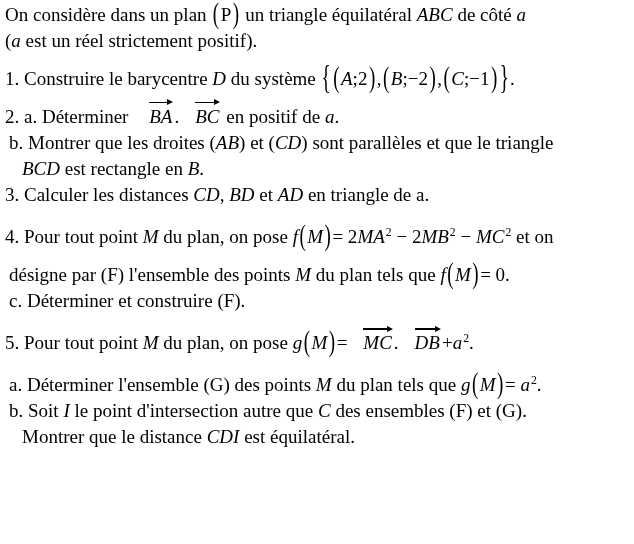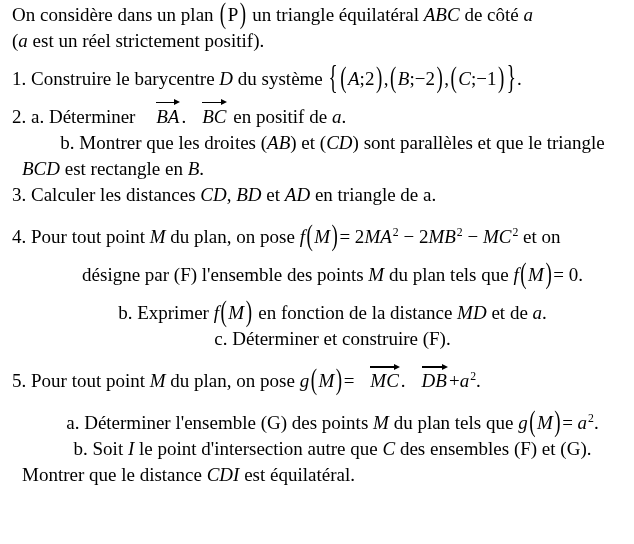--- a/index.html
+++ b/index.html
@@ -10,22 +10,22 @@
   }
   body {
     color: #000000;
     font-family: "Liberation Serif", serif;
     font-size: 19px;
     padding-top: 2px;
     box-sizing: border-box;
   }
   .doc { width: 634px; }
   .line { white-space: nowrap; line-height: 26px; }
-  .indent-0 { padding-left: 12px; }
-  .indent-1 { padding-left: 31px; text-align: center; }
+  .indent-0 { padding-left: 5px; }
+  .indent-1 { padding-left: 9px; }
   .indent-2 { padding-left: 22px; }
   .line + .line { }
   .line.tall { margin-top: 12px; }
   .line.tall:first-child { margin-top: 0; }
   
   .seg-i { font-style: italic; }
   
   .seg-s { font-size: 62%; vertical-align: 0.6em; margin-left: 1px; }
   
   .seg-p {
@@ -70,19 +70,18 @@
 <div class="doc">
     <div class="line indent-0 tall"><span class="seg-t">On considère dans un plan </span><span class="seg-p">(</span><span class="seg-t">P</span><span class="seg-p">)</span><span class="seg-t"> un triangle équilatéral </span><span class="seg-i">ABC</span><span class="seg-t"> de côté </span><span class="seg-i">a</span></div>
     <div class="line indent-0"><span class="seg-t">(</span><span class="seg-i">a</span><span class="seg-t"> est un réel strictement positif).</span></div>
     <div class="line indent-0 tall"><span class="seg-t">1. Construire le barycentre </span><span class="seg-i">D</span><span class="seg-t"> du système </span><span class="seg-b">{</span><span class="seg-p">(</span><span class="seg-i">A</span><span class="seg-t">;2</span><span class="seg-p">)</span><span class="seg-t">,</span><span class="seg-p">(</span><span class="seg-i">B</span><span class="seg-t">;−2</span><span class="seg-p">)</span><span class="seg-t">,</span><span class="seg-p">(</span><span class="seg-i">C</span><span class="seg-t">;−1</span><span class="seg-p">)</span><span class="seg-b">}</span><span class="seg-t">.</span></div>
     <div class="line indent-0 tall"><span class="seg-t">2. a. Déterminer </span><span class="seg-v"><span class="arr"></span><span>BA</span></span><span class="seg-t">.</span><span class="seg-v"><span class="arr"></span><span>BC</span></span><span class="seg-t"> en positif de </span><span class="seg-i">a</span><span class="seg-t">.</span></div>
     <div class="line indent-1"><span class="seg-t">b. Montrer que les droites (</span><span class="seg-i">AB</span><span class="seg-t">) et (</span><span class="seg-i">CD</span><span class="seg-t">) sont parallèles et que le triangle</span></div>
     <div class="line indent-2"><span class="seg-i">BCD</span><span class="seg-t"> est rectangle en </span><span class="seg-i">B</span><span class="seg-t">.</span></div>
     <div class="line indent-0"><span class="seg-t">3. Calculer les distances </span><span class="seg-i">CD</span><span class="seg-t">, </span><span class="seg-i">BD</span><span class="seg-t"> et </span><span class="seg-i">AD</span><span class="seg-t"> en triangle de a.</span></div>
     <div class="line indent-0 tall"><span class="seg-t">4. Pour tout point </span><span class="seg-i">M</span><span class="seg-t"> du plan, on pose </span><span class="seg-i">f</span><span class="seg-p">(</span><span class="seg-i">M</span><span class="seg-p">)</span><span class="seg-t">= 2</span><span class="seg-i">MA</span><span class="seg-s">2</span><span class="seg-t"> − 2</span><span class="seg-i">MB</span><span class="seg-s">2</span><span class="seg-t"> − </span><span class="seg-i">MC</span><span class="seg-s">2</span><span class="seg-t"> et on</span></div>
     <div class="line indent-1 tall"><span class="seg-t">désigne par (F) l'ensemble des points </span><span class="seg-i">M</span><span class="seg-t"> du plan tels que </span><span class="seg-i">f</span><span class="seg-p">(</span><span class="seg-i">M</span><span class="seg-p">)</span><span class="seg-t">= 0.</span></div>
-    <div class="line indent-1 tall"><span class="seg-t">b. Exprimer </span><span class="seg-i">f</span><span class="seg-p">(</span><span class="seg-i">M</span><span class="seg-p">)</span><span class="seg-t"> en fonction de la distance </span><span class="seg-i">MD</span><span class="seg-t"> et de </span><span class="seg-i">a</span><span class="seg-t">.</span></div>
     <div class="line indent-1"><span class="seg-t">c. Déterminer et construire (F).</span></div>
     <div class="line indent-0 tall"><span class="seg-t">5. Pour tout point </span><span class="seg-i">M</span><span class="seg-t"> du plan, on pose </span><span class="seg-i">g</span><span class="seg-p">(</span><span class="seg-i">M</span><span class="seg-p">)</span><span class="seg-t">=</span><span class="seg-v"><span class="arr"></span><span>MC</span></span><span class="seg-t">.</span><span class="seg-v"><span class="arr"></span><span>DB</span></span><span class="seg-t">+</span><span class="seg-i">a</span><span class="seg-s">2</span><span class="seg-t">.</span></div>
     <div class="line indent-1 tall"><span class="seg-t">a. Déterminer l'ensemble (G) des points </span><span class="seg-i">M</span><span class="seg-t"> du plan tels que </span><span class="seg-i">g</span><span class="seg-p">(</span><span class="seg-i">M</span><span class="seg-p">)</span><span class="seg-t">= </span><span class="seg-i">a</span><span class="seg-s">2</span><span class="seg-t">.</span></div>
     <div class="line indent-1"><span class="seg-t">b. Soit </span><span class="seg-i">I</span><span class="seg-t"> le point d'intersection autre que </span><span class="seg-i">C</span><span class="seg-t"> des ensembles (F) et (G).</span></div>
     <div class="line indent-2"><span class="seg-t">Montrer que le distance </span><span class="seg-i">CDI</span><span class="seg-t"> est équilatéral.</span></div>
   </div>
 
 </body></html>

